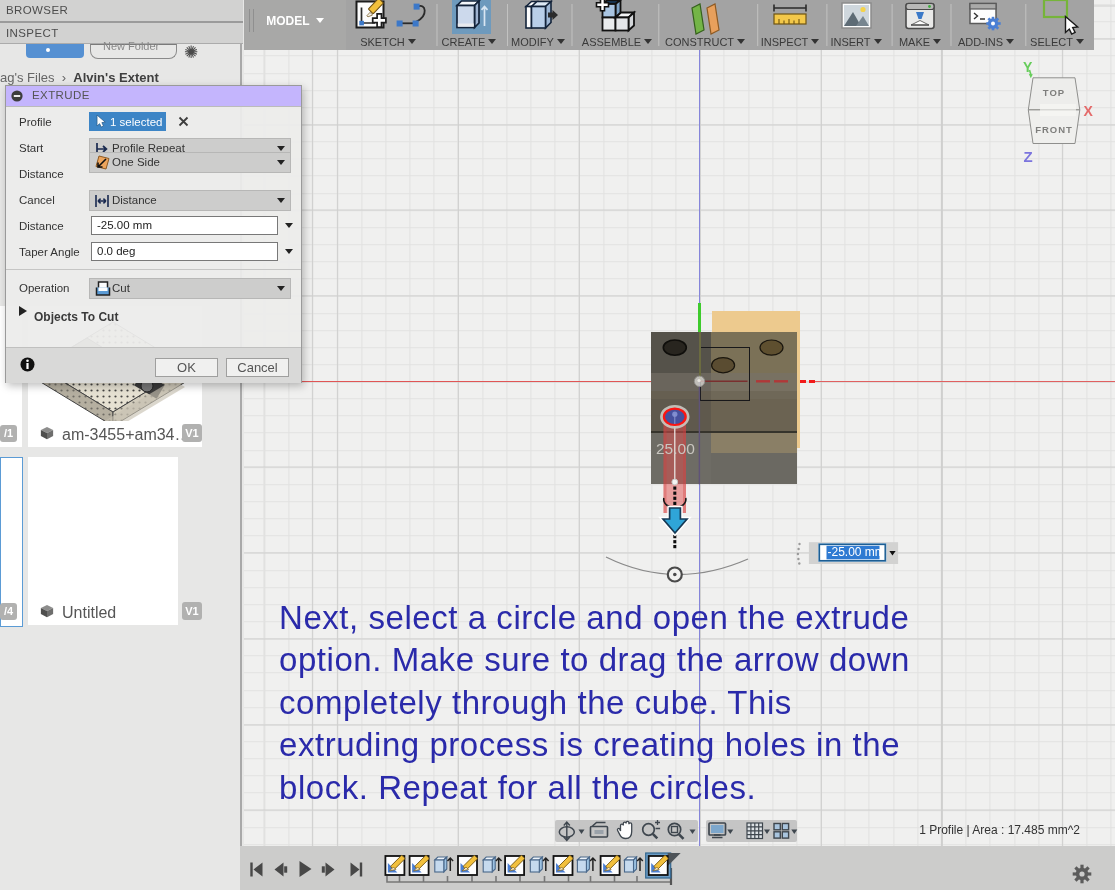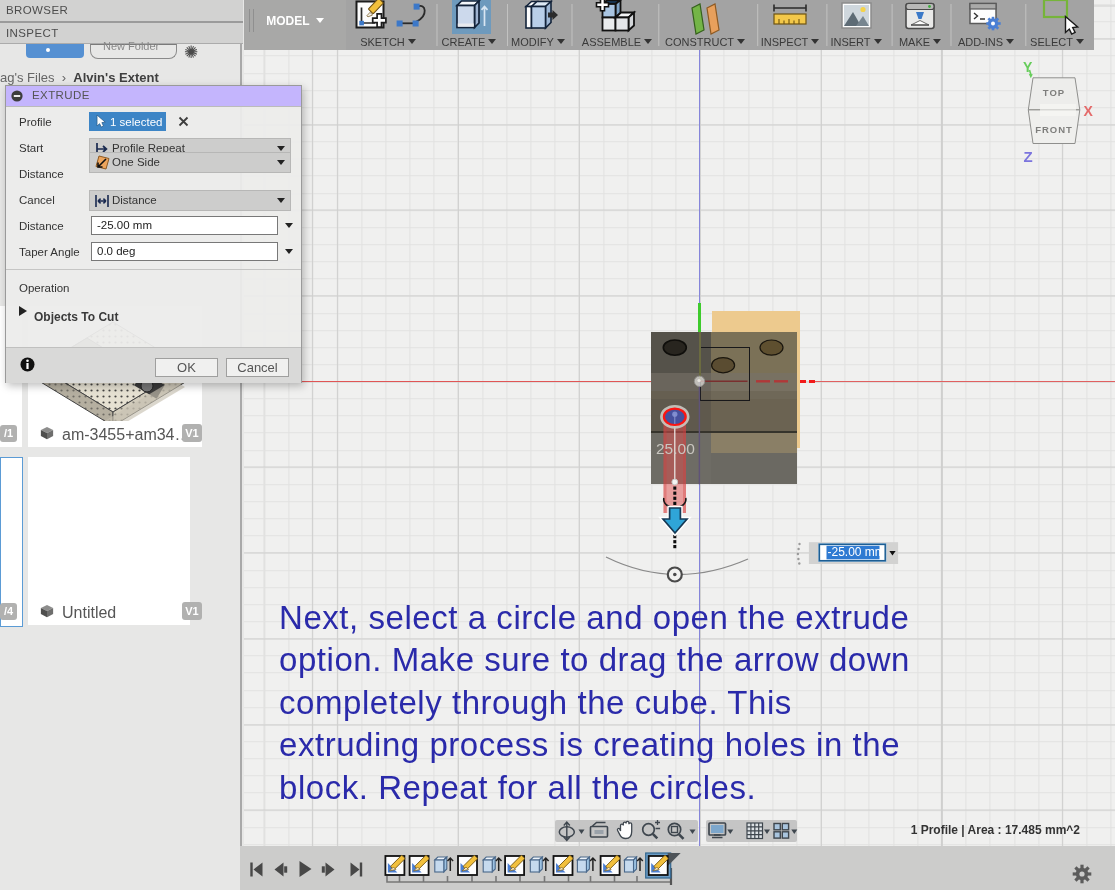--- a/index.html
+++ b/index.html
@@ -38,21 +38,21 @@
 .bandD3{left:711px;top:391px;width:85.6px;height:8px;background:#6f6858;}
 .bandD4{left:711px;top:399px;width:85.6px;height:32.3px;background:#6b6352;}
 .sq{left:700px;top:347.2px;width:47.9px;height:51.7px;border:1px solid #18181a;}
 
 #bigtext{left:279px;top:597px;width:700px;color:#2a2aaa;font-size:33px;line-height:42.4px;letter-spacing:0.55px;}
 
 .navgrp{top:819.5px;height:22.5px;background:rgba(193,193,193,.92);border-radius:2px;}
 #nav1{left:554.6px;width:143.8px;}
 #nav2{left:705.9px;width:91.6px;}
 
-#status{left:860px;top:823px;width:220px;font-size:12px;font-weight:bold;color:#333;text-align:right;white-space:nowrap;}
+#status{left:860px;top:823px;width:220px;font-size:12px;font-weight:normal;color:#333;text-align:right;white-space:nowrap;}
 
 #toolbar{left:244px;top:0;width:850px;height:50px;background:#a3a3a3;}
 #modeltab{left:0;top:0;width:102px;height:50px;background:#a8a8a7;color:#fff;font-size:12px;font-weight:bold;}
 #modeltab .grip{position:absolute;left:5px;top:9px;width:1px;height:23px;background:#8f8f8f;box-shadow:4px 0 0 #8f8f8f;}
 #modeltab .txt{position:absolute;left:0;top:14px;width:100%;text-align:center;}
 .tlabel{top:36px;font-size:11px;color:#3a3a3a;white-space:nowrap;}
 .dtri{display:inline-block;width:0;height:0;border-left:4px solid transparent;border-right:4px solid transparent;border-top:5px solid #333;vertical-align:2px;margin-left:3px;}
 
 #leftpanel{left:0;top:0;width:244px;height:890px;background:#e7e7e6;}
 #lpdivider{left:240px;top:44px;width:2px;height:802px;background:#a9a9a9;}
@@ -424,21 +424,21 @@
     </svg>
     <svg class="cubeicon" style="left:12px;top:120px" viewBox="0 0 16 16">
         <polygon points="8,1 15,4.5 8,8 1,4.5" fill="#8d8d8c"></polygon>
         <polygon points="1,4.5 8,8 8,15 1,11.5" fill="#4f4f4e"></polygon>
         <polygon points="8,8 15,4.5 15,11.5 8,15" fill="#6e6e6d"></polygon>
       </svg>
     <span class="cname" style="left:34px;top:120px">am-3455+am34…</span>
     <span class="vbadge" style="left:154px;top:118px;width:20px;height:18px;line-height:18px;">V1</span>
   </div>
 
-  <div class="abs card" style="left:28px;top:457px;width:162px;height:168px;">
+  <div class="abs card" style="left:28px;top:457px;width:150px;height:168px;">
     <svg class="cubeicon" style="left:12px;top:147px" viewBox="0 0 16 16">
         <polygon points="8,1 15,4.5 8,8 1,4.5" fill="#8d8d8c"></polygon>
         <polygon points="1,4.5 8,8 8,15 1,11.5" fill="#4f4f4e"></polygon>
         <polygon points="8,8 15,4.5 15,11.5 8,15" fill="#6e6e6d"></polygon>
       </svg>
     <span class="cname" style="left:34px;top:147px">Untitled</span>
     <span class="vbadge" style="left:154px;top:145px;width:20px;height:18px;line-height:18px;">V1</span>
   </div>
   <div class="abs" id="lpdivider"></div>
 </div>
@@ -578,20 +578,29 @@
   </div>
   <div class="dinput" style="top:130px">
       <span class="tx">-25.00 mm</span>
     </div>
     <div class="darrow" style="top:137px"></div>
   <div class="dinput" style="top:156px">
       <span class="tx">0.0 deg</span>
     </div>
     <div class="darrow" style="top:163px"></div>
   <div class="abs" style="left:0;top:183px;width:295px;height:1px;background:#c5c5c4"></div>
+  <div class="dfield" style="top:192px">
+      <span class="tx">Cut</span>
+      <span class="ar"></span>
+    <svg style="position:absolute;left:5px;top:1.5px" width="16" height="16" viewBox="0 0 16 16">
+        <rect x="3.5" y="1" width="9" height="9" fill="#fdfdfd" stroke="#222" stroke-width="1.5"></rect>
+        <path d="M1.5 6.5 v7.5 h13 v-7.5" fill="#5b9bd5" stroke="#222" stroke-width="1.5"></path>
+        <rect x="3.5" y="6.5" width="9" height="3.5" fill="#fdfdfd"></rect>
+      </svg>
+  </div>
   <svg class="abs" style="left:12px;top:219px" width="10" height="12" viewBox="0 0 10 12">
       <polygon points="1,1 9,6 1,11" fill="#222"></polygon>
     </svg>
   <div class="dlabel" style="top:224px;font-weight:bold;color:#3a3a3a;left:28px;font-size:12px">Objects To Cut</div>
   <div class="abs" id="dfooter">
     <svg style="position:absolute;left:14px;top:9px" width="15" height="15" viewBox="0 0 15 15">
         <circle cx="7.5" cy="7.5" r="7" fill="#111"></circle>
         <rect x="6.4" y="6" width="2.2" height="6" fill="#fff"></rect>
         <circle cx="7.5" cy="3.8" r="1.3" fill="#fff"></circle>
       </svg>

